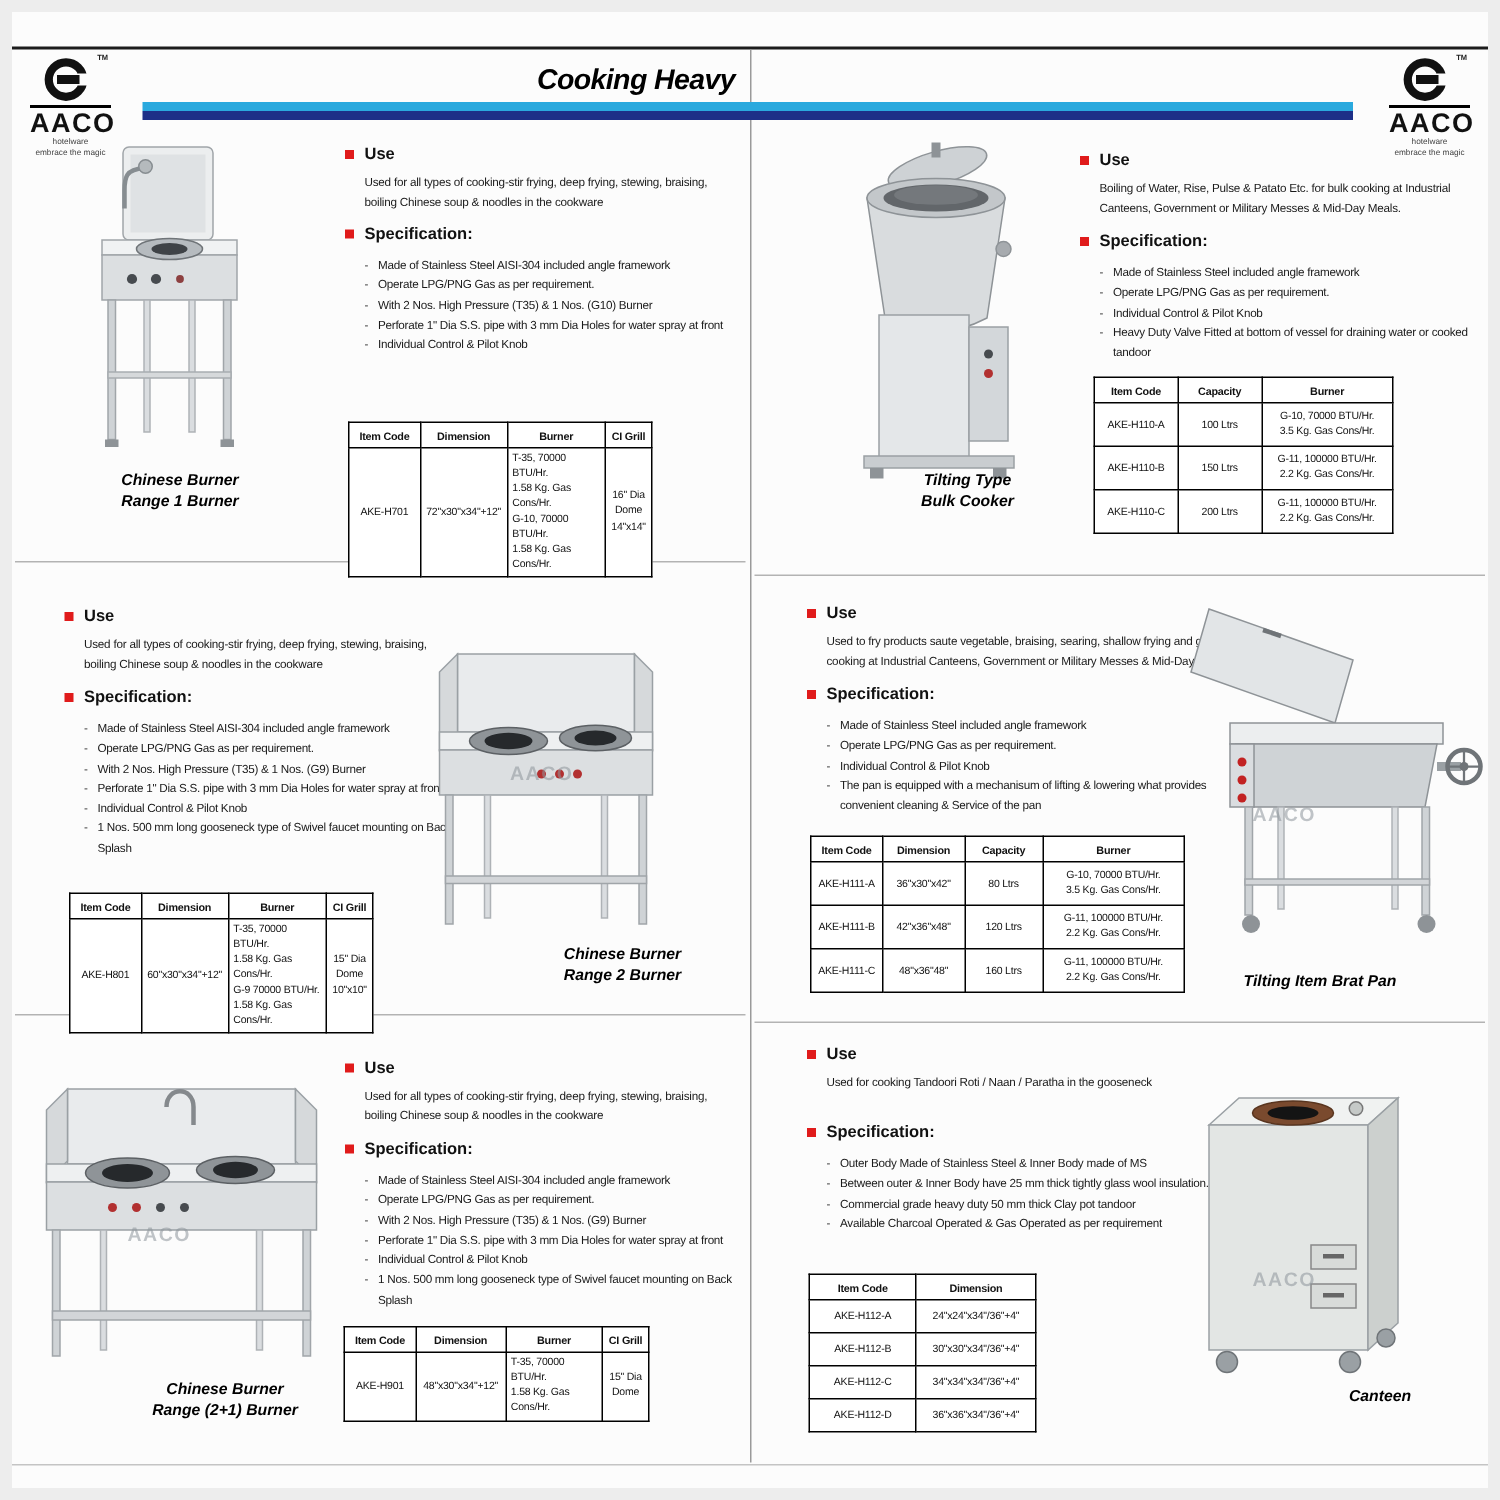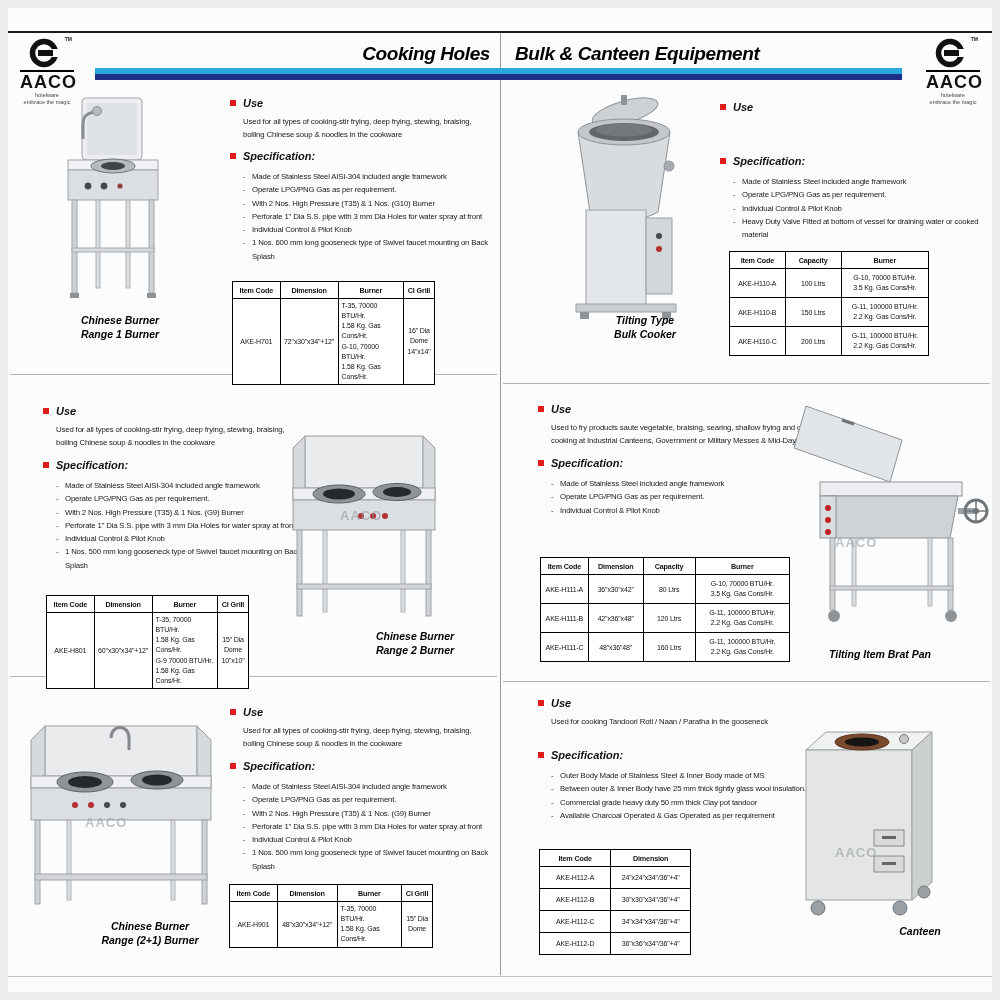--- a/index.html
+++ b/index.html
@@ -16,21 +16,21 @@
   .bar-dark { height:6px; background:#1d2f87; }
 
   .logo { width:66px; text-align:center; }
   .logo-mark { position:relative; height:34px; }
   .logo-tm { position:absolute; top:0; right:8px; font-size:5px; font-weight:bold; color:#222; }
   .logo-name { font-size:18px; font-weight:bold; letter-spacing:1px; line-height:1.05; border-top:2px solid #000; width:54px; margin:0 auto; padding-top:1px; }
   .logo-tag { font-size:5.5px; color:#444; line-height:1.25; }
 
   .use-head { display:flex; align-items:center; gap:7px; }
   .bullet { width:6px; height:6px; background:#e01b1b; flex:0 0 auto; }
-  .h-it { font-size:11px; font-weight:bold; font-style:italic; }
+  .h-it { font-size:11px; font-weight:bold; }
   .body-text { font-size:7.8px; line-height:1.65; letter-spacing:-0.15px; color:#1a1a1a; }
   .spec-list { list-style:none; font-size:7.8px; line-height:1.7; letter-spacing:-0.18px; color:#1a1a1a; }
   .spec-list li { position:relative; padding-left:9px; }
   .spec-list li::before { content:"-"; position:absolute; left:0; top:0; color:#333; }
 
   table.cat { border-collapse:collapse; background:#fff; }
   table.cat th, table.cat td { border:1px solid #000; text-align:center; vertical-align:middle; font-size:7px; letter-spacing:-0.15px; padding:2px 2px; }
   table.cat { border:1.5px solid #000; }
   table.cat th { font-size:7.2px; font-weight:bold; height:17px; }
   .pre { white-space:pre-line; line-height:1.45; }
@@ -75,22 +75,21 @@
         <rect x="27" y="13" width="14" height="8" fill="#fcfcfc"></rect>
         <rect x="13" y="14" width="15" height="6" fill="#111"></rect>
       </svg>
       <span class="logo-tm">TM</span>
     </div>
     <div class="logo-name">AACO</div>
     <div class="logo-tag">hotelware</div>
     <div class="logo-tag">embrace the magic</div>
   </div>
 
-  <div class="abs page-title" style="left:310px;top:43px;width:180px;text-align:right;">Cooking Holes</div>
-  <div class="abs page-title" style="left:515px;top:43px;">Bulk &amp; Canteen Equipement</div>
+  <div class="abs page-title" style="left:310px;top:43px;width:180px;text-align:right;">Cooking Heavy</div>
   <div class="abs bar-light" style="left:95px;top:68px;width:405px;"></div>
   <div class="abs bar-dark" style="left:95px;top:74px;width:405px;"></div>
   <div class="abs bar-light" style="left:500px;top:68px;width:402px;"></div>
   <div class="abs bar-dark" style="left:500px;top:74px;width:402px;"></div>
 
   <div class="abs imgbox" style="left:52px;top:96px;width:122px;height:208px;">
     <svg viewBox="0 0 122 208">
       <rect x="30" y="2" width="60" height="62" rx="4" fill="#eceeef" stroke="#a0a5a9"></rect>
       <rect x="35" y="7" width="50" height="52" fill="#dfe2e4"></rect>
       <path d="M44 16 c-12 1 -13 6 -13 15 v12" fill="none" stroke="#878d91" stroke-width="3"></path>
@@ -122,21 +121,20 @@
   <div class="abs use-head" style="left:230px;top:150px;">
     <span class="bullet"></span>
     <span class="h-it">Specification:</span>
   </div>
   <ul class="abs spec-list" style="left:243px;top:170px;width:250px;">
     <li>Made of Stainless Steel AISI-304 included angle framework</li>
     <li>Operate LPG/PNG Gas as per requirement.</li>
     <li>With 2 Nos. High Pressure (T35) &amp; 1 Nos. (G10) Burner</li>
     <li>Perforate 1" Dia S.S. pipe with 3 mm Dia Holes for water spray at front</li>
     <li>Individual Control &amp; Pilot Knob</li>
-    <li>1 Nos. 600 mm long gooseneck type of Swivel faucet mounting on Back Splash</li>
   </ul>
   <table class="cat abs" style="left:232px;top:281px;width:203px;">
     <tbody>
         <tr>
       <th style="width:48px;">Item Code</th>
       <th style="width:58px;">Dimension</th>
       <th style="width:66px;">Burner</th>
       <th style="width:31px;">CI Grill</th>
     </tr>
     <tr>
@@ -297,29 +295,30 @@
       <rect x="134" y="218" width="9" height="7" fill="#8e9397"></rect>
     </svg>
   </div>
   <div class="abs caption" style="left:585px;top:314px;width:120px;">Tilting Type
 Bulk Cooker</div>
 
   <div class="abs use-head" style="left:720px;top:101px;">
     <span class="bullet"></span>
     <span class="h-it">Use</span>
   </div>
+  <div class="abs body-text" style="left:733px;top:120px;width:256px;">Boiling of Water, Rise, Pulse &amp; Patato Etc. for bulk cooking at Industrial Canteens, Government or Military Messes &amp; Mid-Day Meals.</div>
   <div class="abs use-head" style="left:720px;top:155px;">
     <span class="bullet"></span>
     <span class="h-it">Specification:</span>
   </div>
   <ul class="abs spec-list" style="left:733px;top:175px;width:252px;">
     <li>Made of Stainless Steel included angle framework</li>
     <li>Operate LPG/PNG Gas as per requirement.</li>
     <li>Individual Control &amp; Pilot Knob</li>
-    <li>Heavy Duty Valve Fitted at bottom of vessel for draining water or cooked material</li>
+    <li>Heavy Duty Valve Fitted at bottom of vessel for draining water or cooked tandoor</li>
   </ul>
   <table class="cat abs" style="left:729px;top:251px;width:200px;">
     <tbody>
         <tr>
       <th style="width:56px;">Item Code</th>
       <th style="width:56px;">Capacity</th>
       <th style="width:88px;">Burner</th>
     </tr>
     <tr style="height:29px;">
       <td>AKE-H110-A</td>
@@ -348,20 +347,21 @@
   </div>
   <div class="abs body-text" style="left:551px;top:422px;width:272px;">Used to fry products saute vegetable, braising, searing, shallow frying and general cooking at Industrial Canteens, Government or Military Messes &amp; Mid-Day meals</div>
   <div class="abs use-head" style="left:538px;top:457px;">
     <span class="bullet"></span>
     <span class="h-it">Specification:</span>
   </div>
   <ul class="abs spec-list" style="left:551px;top:477px;width:262px;">
     <li>Made of Stainless Steel included angle framework</li>
     <li>Operate LPG/PNG Gas as per requirement.</li>
     <li>Individual Control &amp; Pilot Knob</li>
+    <li>The pan is equipped with a mechanisum of lifting &amp; lowering what provides convenient cleaning &amp; Service of the pan</li>
   </ul>
   <div class="abs imgbox" style="left:790px;top:396px;width:202px;height:232px;">
     <svg viewBox="0 0 202 232">
       <path d="M16 10 L112 44 L100 86 L4 52 Z" fill="#e2e5e7" stroke="#8e9397"></path>
       <path d="M52 24 L64 28" stroke="#6f7478" stroke-width="3"></path>
       <rect x="30" y="86" width="142" height="14" fill="#eceeef" stroke="#8e9397"></rect>
       <path d="M34 100 L168 100 L160 142 L42 142 Z" fill="#cfd3d6" stroke="#8e9397"></path>
       <rect x="30" y="100" width="16" height="42" fill="#dadde0" stroke="#8e9397"></rect>
       <circle cx="38" cy="112" r="3" fill="#c22222"></circle>
       <circle cx="38" cy="124" r="3" fill="#c22222"></circle>

